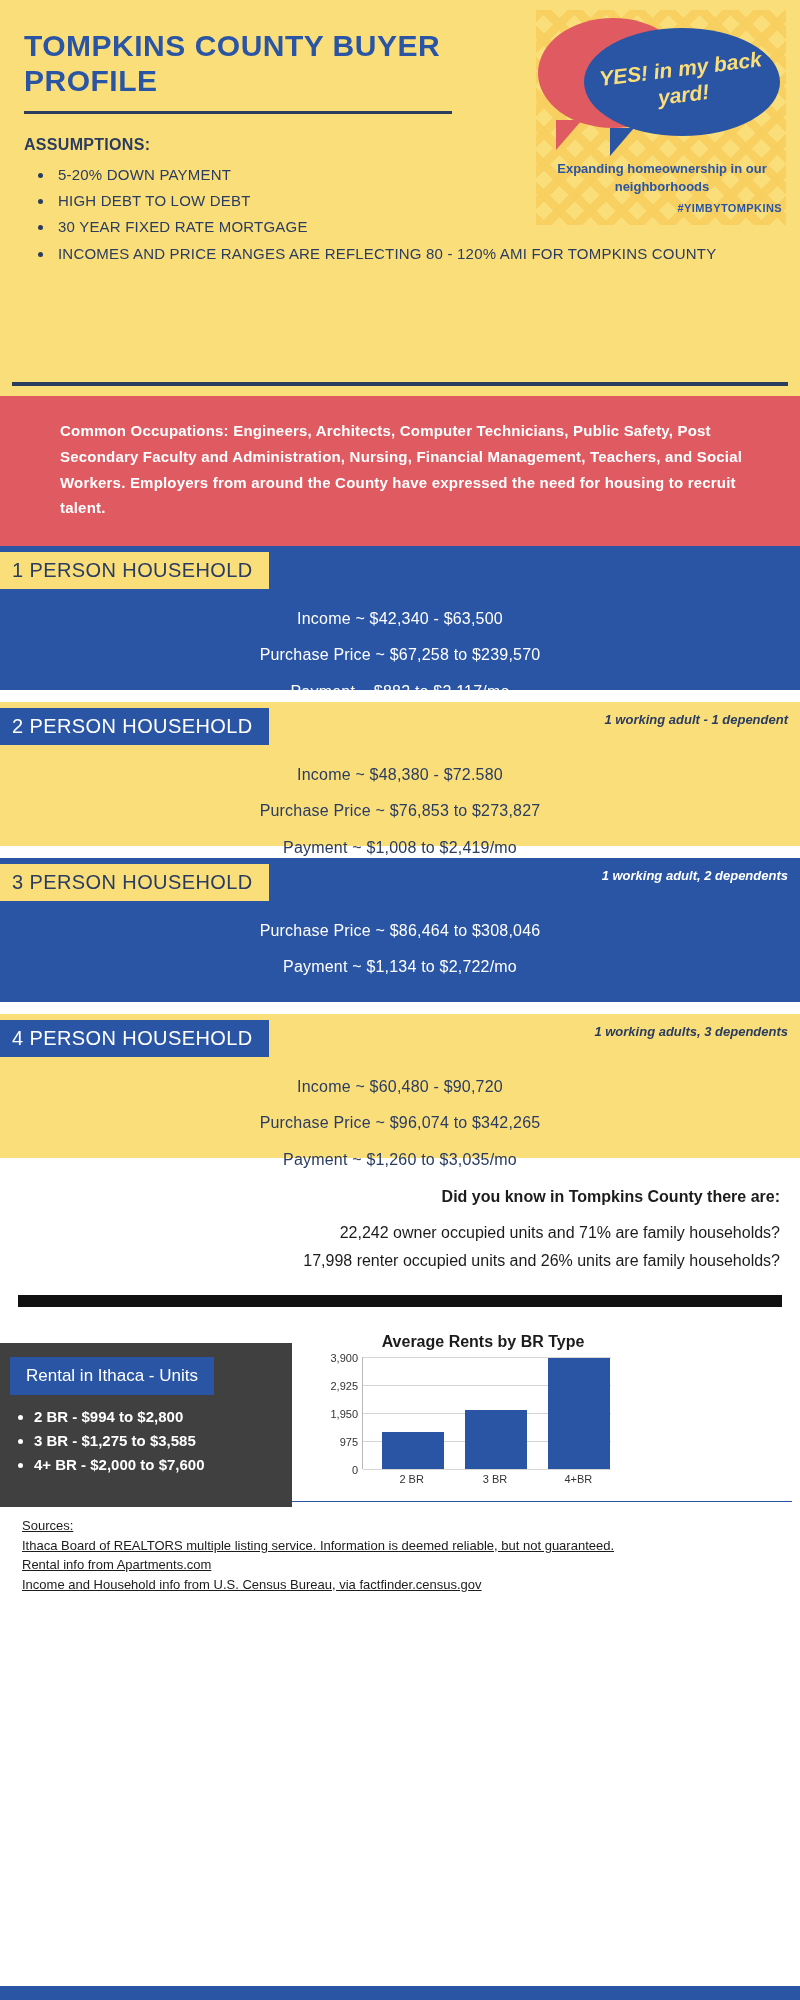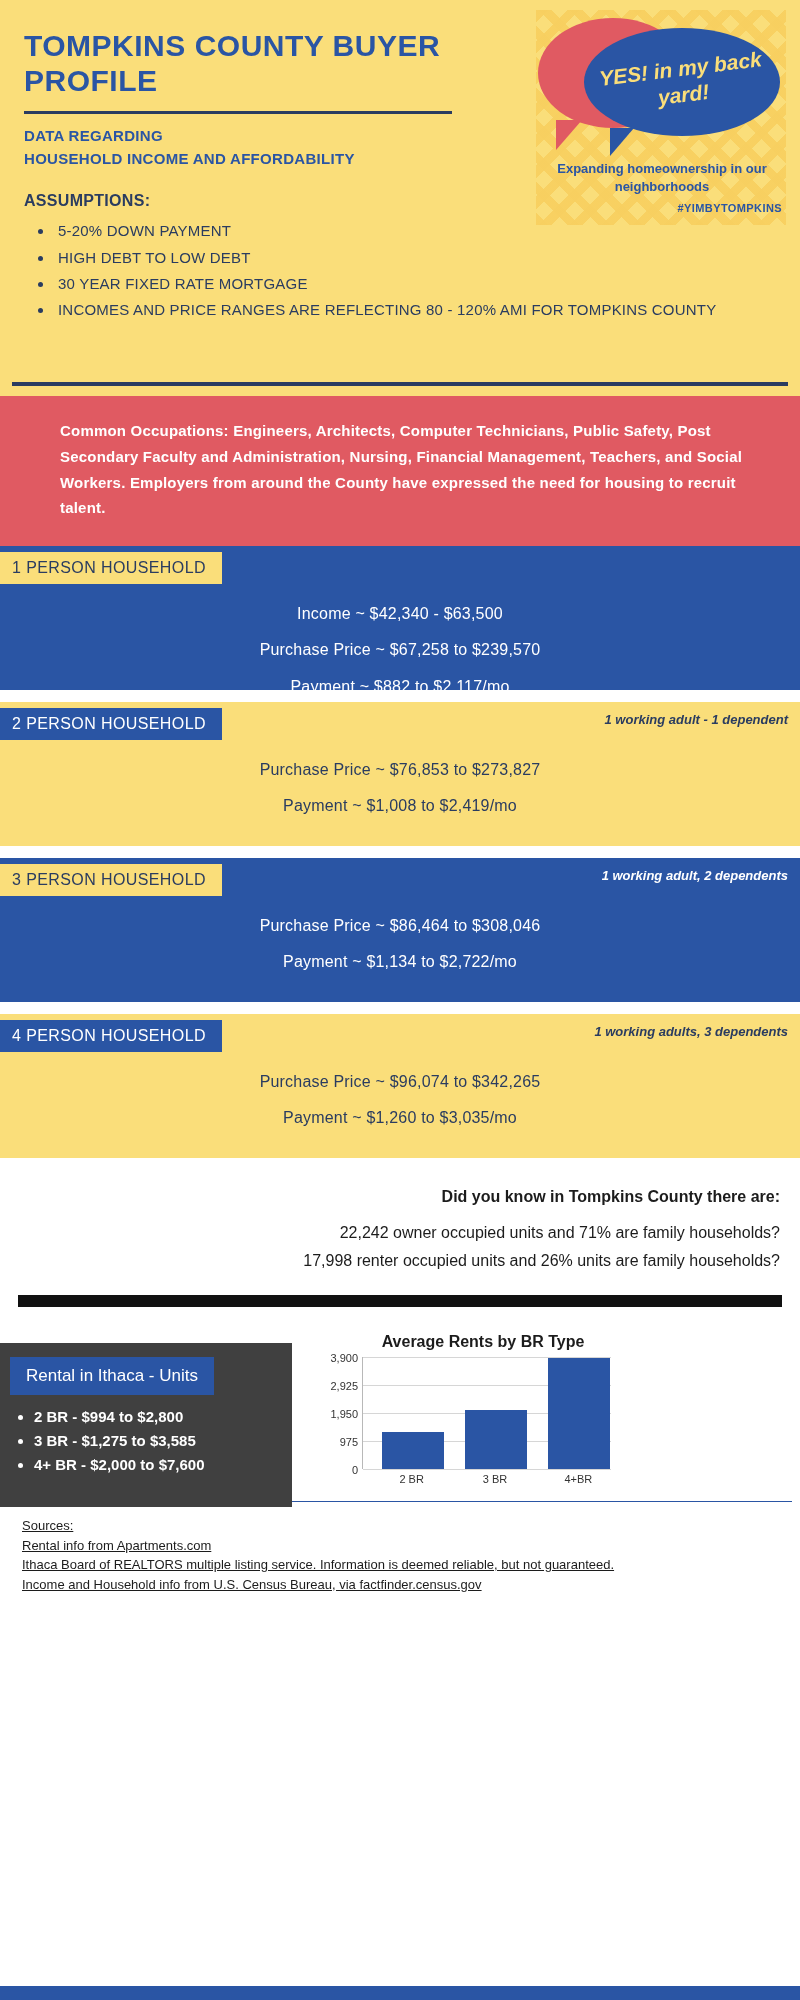--- a/index.html
+++ b/index.html
@@ -162,21 +162,21 @@
     height: 144px;
     padding-top: 6px;
   }
   .hh.blue { background: #2a55a4; }
   .hh.yellow { background: #fade7a; }
   .gap { height: 12px; background: #ffffff; }
 
   .hh-tag {
     display: inline-block;
     padding: 7px 16px 7px 12px;
-    font-size: 16px;
+    font-size: 20px;
     letter-spacing: 0.4px;
     margin-left: 0;
   }
   .hh.blue .hh-tag { background: #fade7a; color: #2a3c60; }
   .hh.yellow .hh-tag { background: #2a55a4; color: #ffffff; }
 
   .hh-note {
     position: absolute;
     right: 12px;
     top: 10px;
@@ -328,24 +328,20 @@
   }
 </style>
 </head>
 <body>
 
 <div class="page">
 
   <div class="header">
     <div class="title">TOMPKINS COUNTY BUYER PROFILE</div>
     <div class="rule"></div>
-    <div class="subtitle">
-      <div>DATA REGARDING</div>
-      <div>HOUSEHOLD INCOME AND AFFORDABILITY</div>
-    </div>
     <div class="assump-title">ASSUMPTIONS:</div>
     <ul class="assump-list">
       <li>5-20% DOWN PAYMENT</li>
       <li>HIGH DEBT TO LOW DEBT</li>
       <li>30 YEAR FIXED RATE MORTGAGE</li>
       <li>INCOMES AND PRICE RANGES ARE REFLECTING 80 - 120% AMI FOR TOMPKINS COUNTY</li>
     </ul>
 
     <div class="logo-wrap">
       <div class="chevrons"></div>
@@ -371,40 +367,42 @@
       <div>Purchase Price ~ $67,258 to $239,570</div>
       <div>Payment ~ $882 to $2,117/mo</div>
     </div>
   </div>
   <div class="gap"></div>
 
   <div class="hh yellow">
     <span class="hh-note">1 working adult - 1 dependent</span>
     <span class="hh-tag">2 PERSON HOUSEHOLD</span>
     <div class="hh-lines">
+      <div>Income ~ $48,380 - $72.580</div>
       <div>Purchase Price ~ $76,853 to $273,827</div>
       <div>Payment ~ $1,008 to $2,419/mo</div>
     </div>
   </div>
   <div class="gap"></div>
 
   <div class="hh blue">
     <span class="hh-note">1 working adult, 2 dependents</span>
     <span class="hh-tag">3 PERSON HOUSEHOLD</span>
     <div class="hh-lines">
       <div>Purchase Price ~ $86,464 to $308,046</div>
       <div>Payment ~ $1,134 to $2,722/mo</div>
     </div>
   </div>
   <div class="gap"></div>
 
   <div class="hh yellow">
     <span class="hh-note">1 working adults, 3 dependents</span>
     <span class="hh-tag">4 PERSON HOUSEHOLD</span>
     <div class="hh-lines">
+      <div>Income ~ $60,480 - $90,720</div>
       <div>Purchase Price ~ $96,074 to $342,265</div>
       <div>Payment ~ $1,260 to $3,035/mo</div>
     </div>
   </div>
 
   <div class="dyk">
     <div class="dyk-title">Did you know in Tompkins County there are:</div>
     <div class="dyk-line">22,242 owner occupied units and 71% are family households?</div>
     <div class="dyk-line">17,998 renter occupied units and 26% units are family households?</div>
   </div>
@@ -448,19 +446,19 @@
         <span>2 BR</span>
         <span>3 BR</span>
         <span>4+BR</span>
       </div>
     </div>
   </div>
 
   <div class="footer-rule"></div>
   <div class="sources">
     <div>Sources:</div>
+    <div>Ithaca Board of REALTORS multiple listing service. Information is deemed reliable, but not guaranteed.</div>
     <div>Rental info from Apartments.com</div>
-    <div>Ithaca Board of REALTORS multiple listing service. Information is deemed reliable, but not guaranteed.</div>
     <div>Income and Household info from U.S. Census Bureau, via factfinder.census.gov</div>
   </div>
   <div class="blue-footer"></div>
 
 </div>
 
 </body></html>

